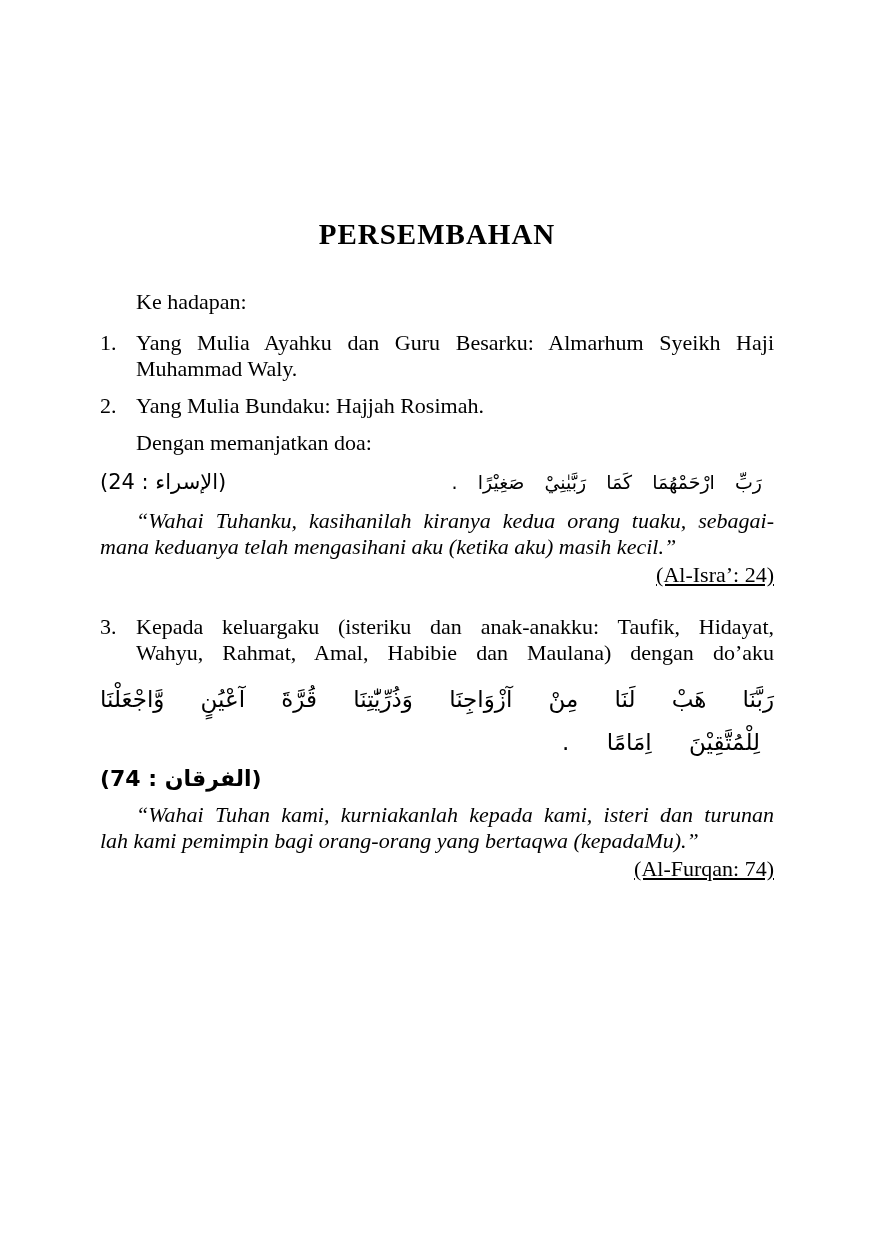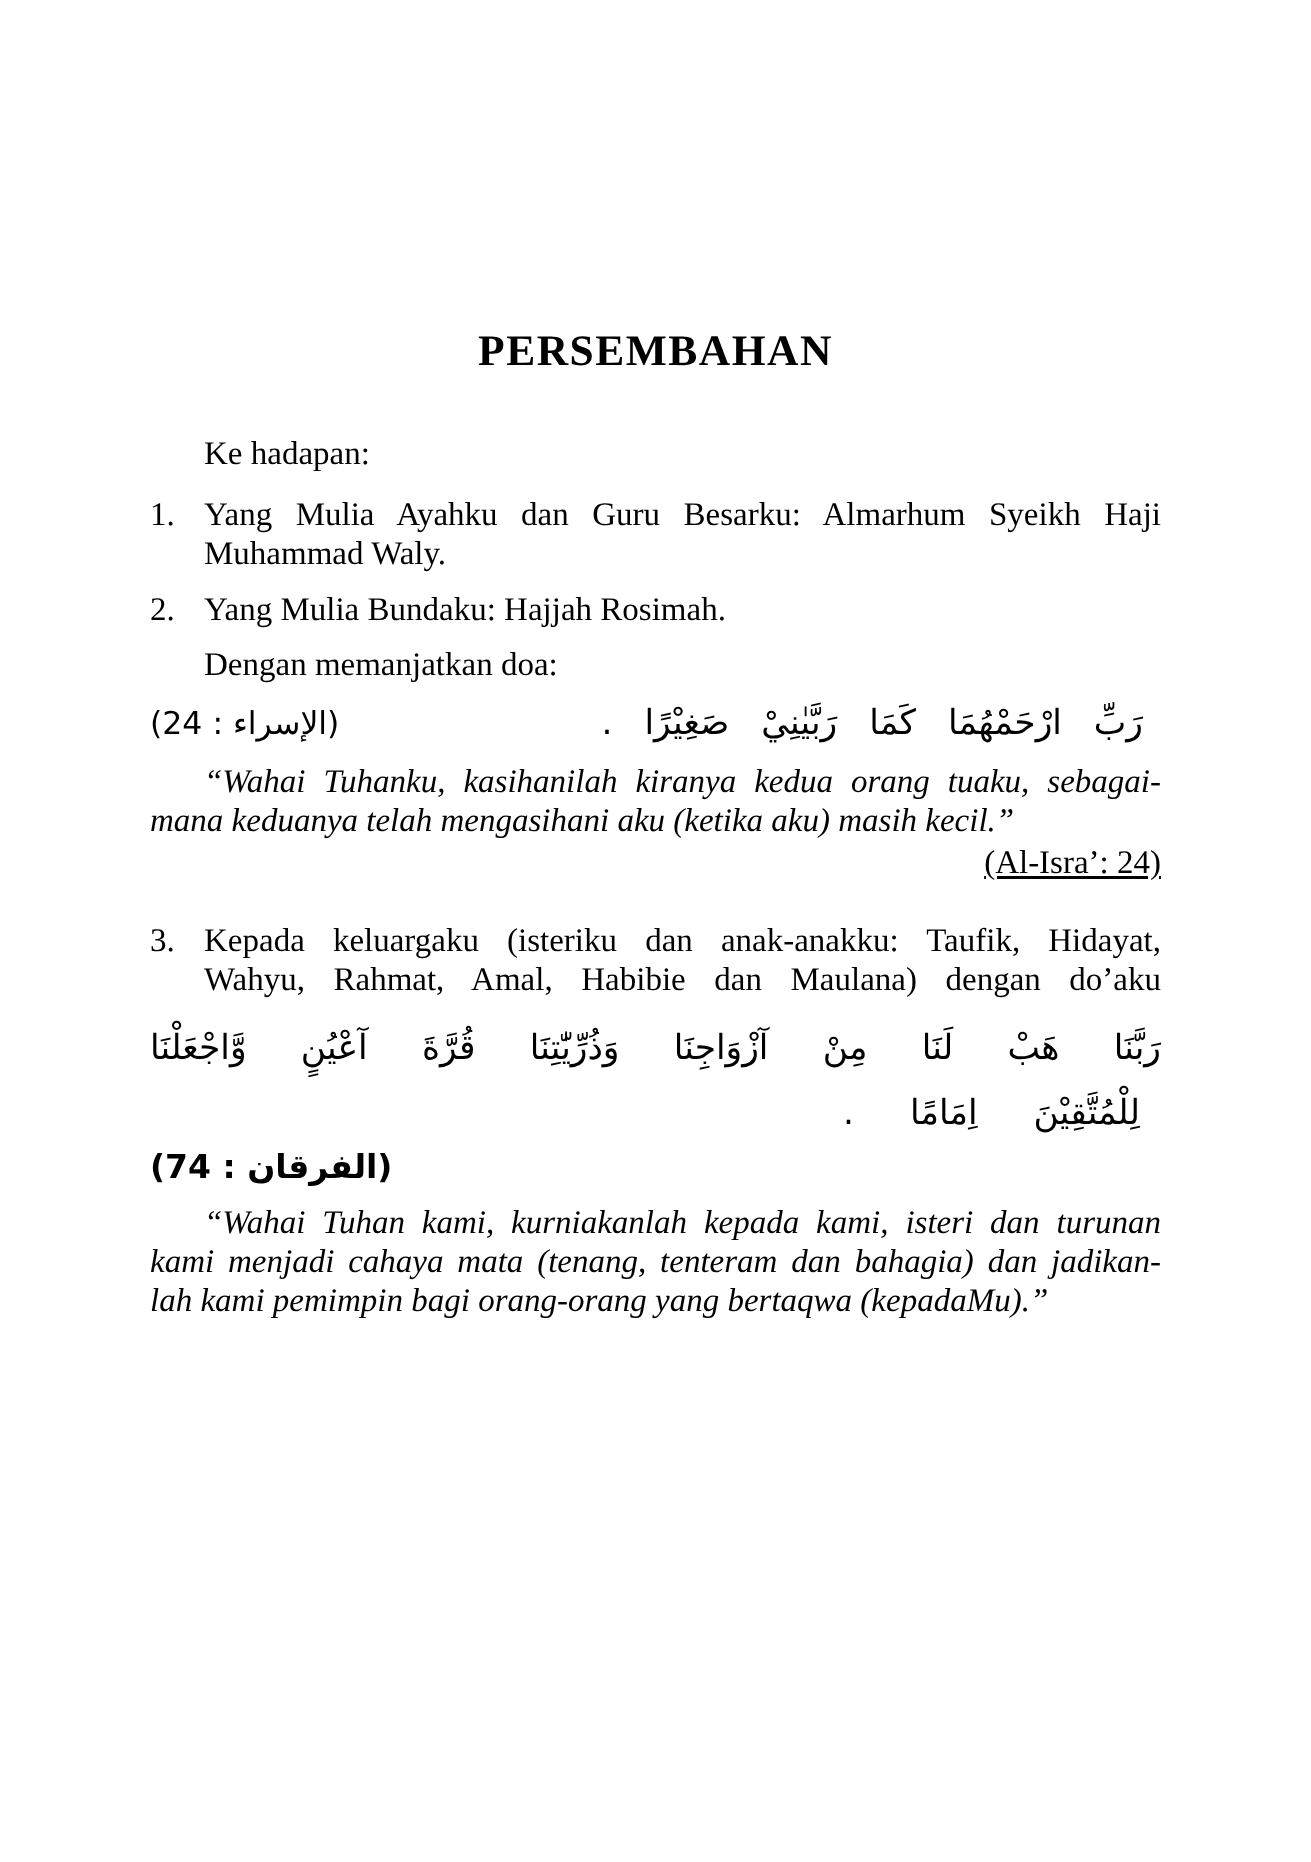--- a/index.html
+++ b/index.html
@@ -50,21 +50,21 @@
   .ar {
     font-family: "DejaVu Sans", sans-serif;
     direction: rtl;
     unicode-bidi: isolate;
   }
   .ref-ar {
     font-size: 21px;
     line-height: 30px;
   }
   .ar1 {
-    font-size: 23px;
+    font-size: 19px;
     word-spacing: 14px;
     padding-right: 12px;
   }
   .quote { font-style: italic; margin-top: 2px; }
   .quote2 { margin-top: 8px; }
   .indent { text-indent: 36px; }
   .ref-right { text-align: right; line-height: 26px; margin-top: 2px; text-decoration: underline; }
 
   .ar-l1 {
     margin-top: 10px;
@@ -135,17 +135,17 @@
     </span>
   </div>
 
   <div class="ar ar-l1" dir="rtl">رَبَّنَا هَبْ لَنَا مِنْ آزْوَاجِنَا وَذُرِّيّٰتِنَا قُرَّةَ آعْيُنٍ وَّاجْعَلْنَا</div>
   <div class="ar ar-l2" dir="rtl">لِلْمُتَّقِيْنَ اِمَامًا .</div>
 
   <div class="ref-furqan" dir="rtl">(الفرقان : 74)</div>
 
   <div class="quote quote2">
     <span class="line j indent">“Wahai Tuhan kami, kurniakanlah kepada kami, isteri dan turunan</span>
-    <span class="line j">kami menjadi cahaya mata (tenang, tenteram dan bahagia) dan jadikan-</span>
     <span class="line">lah kami pemimpin bagi orang-orang yang bertaqwa (kepadaMu).”</span>
   </div>
+  <div class="ref-right">(Al-Furqan: 74)</div>
 
 </div>
 
 </body></html>

